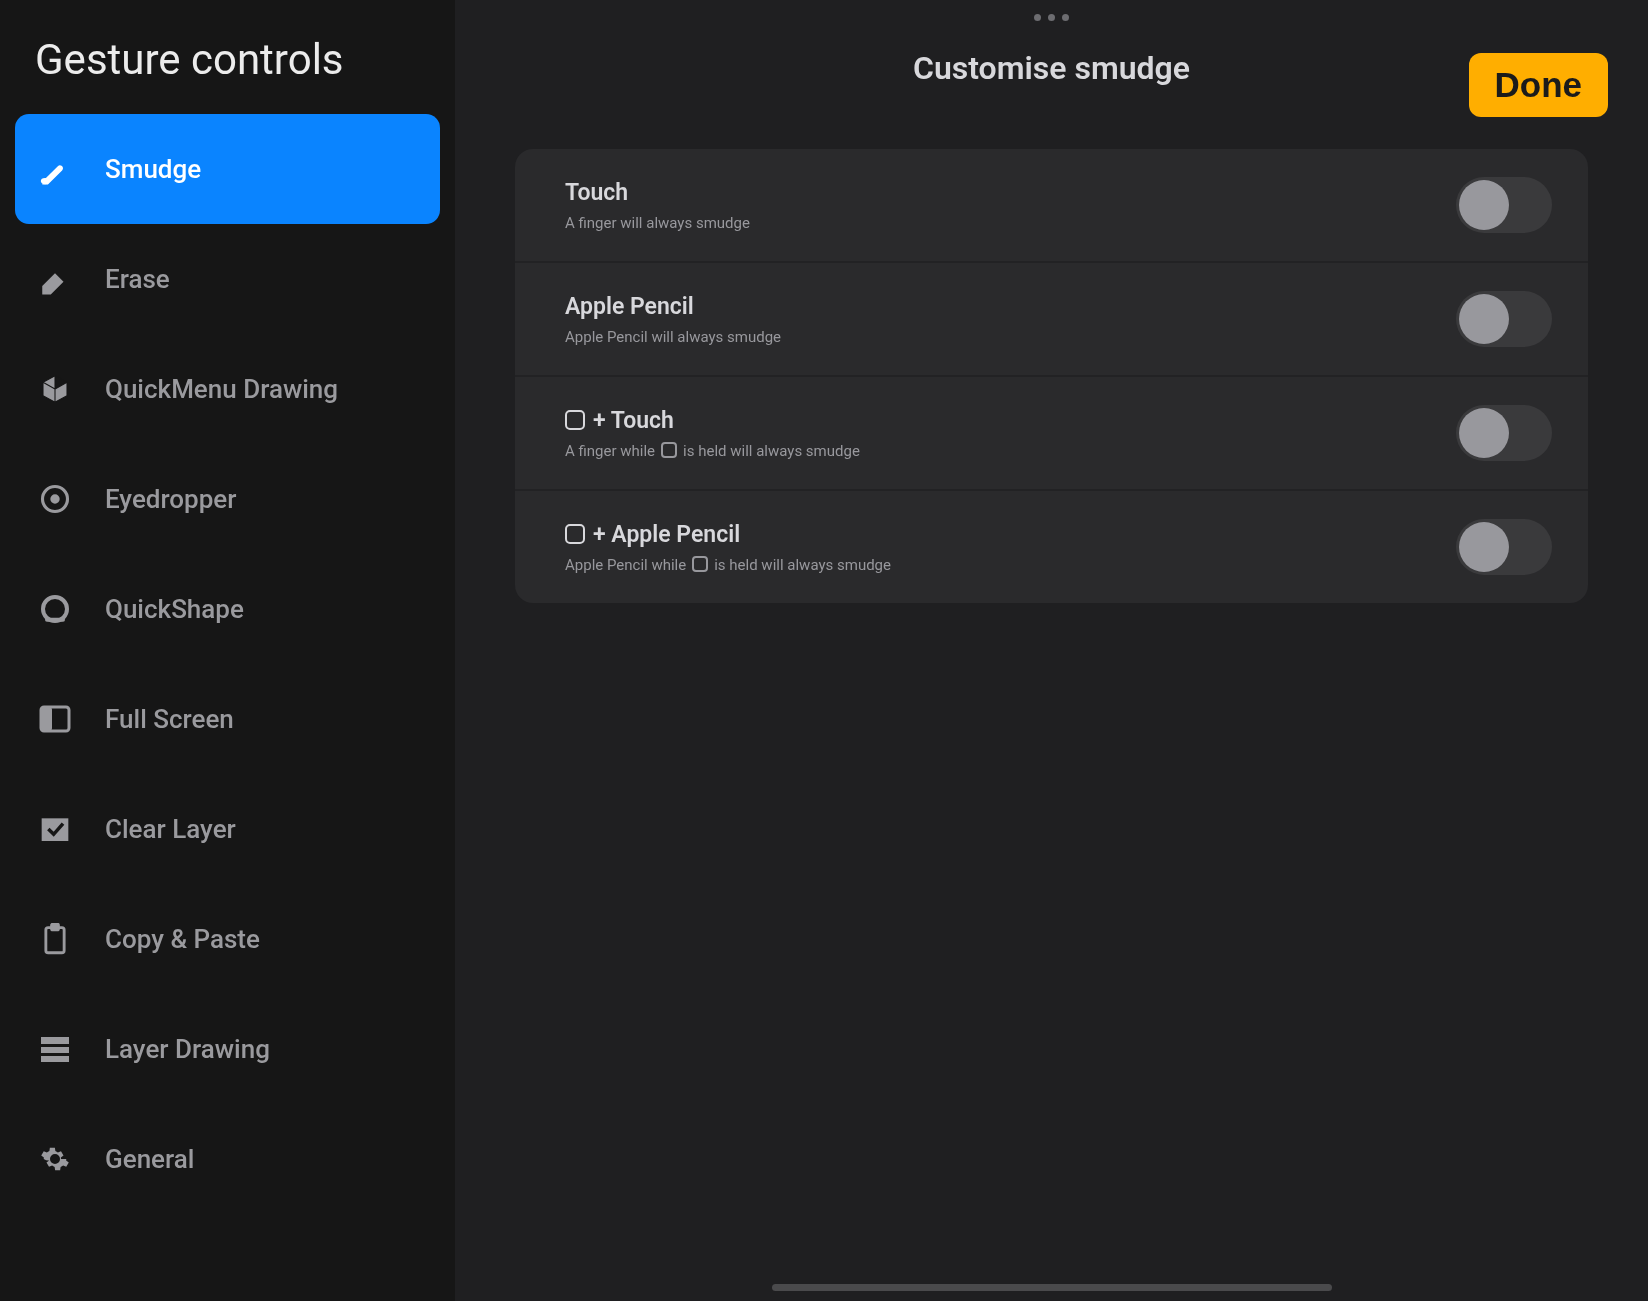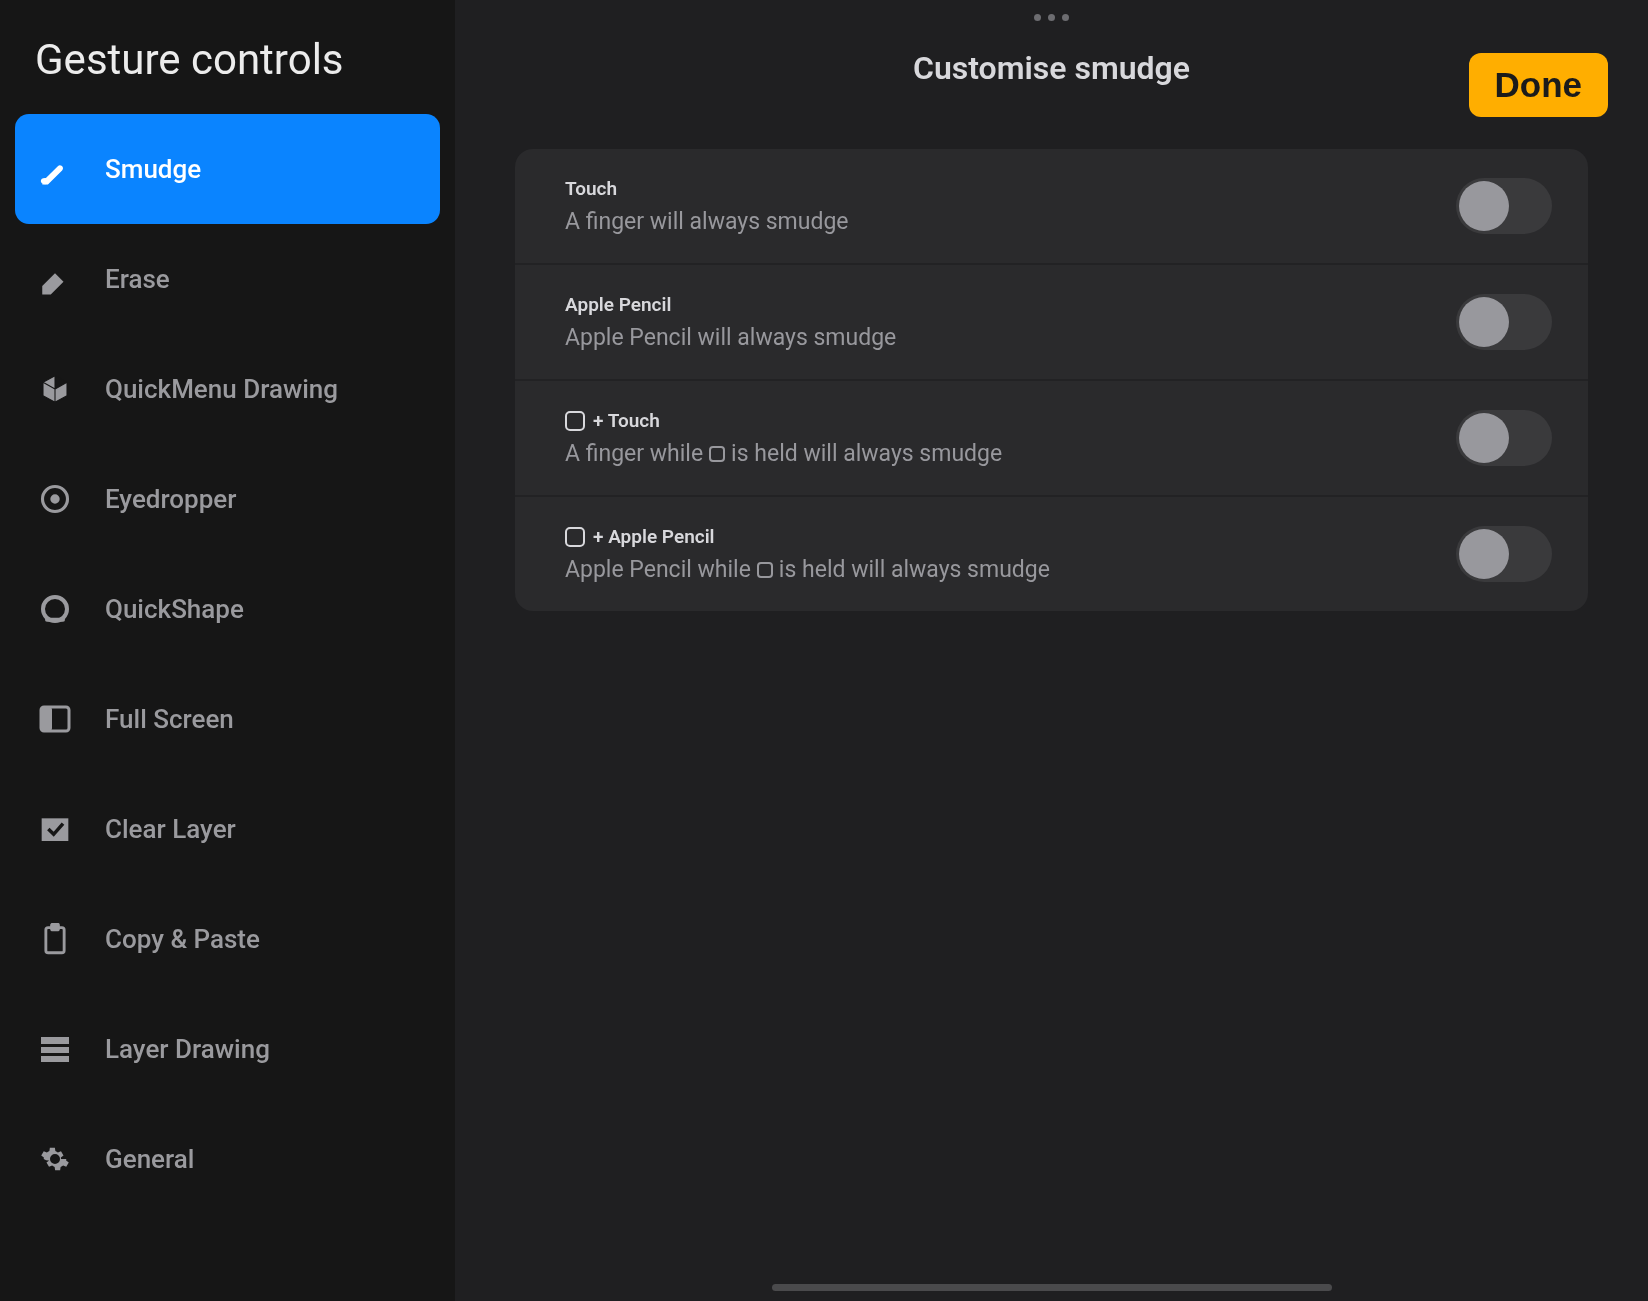--- a/index.html
+++ b/index.html
@@ -108,32 +108,31 @@
       padding: 28px 36px 28px 50px;
       border-bottom: 2px solid #222224;
     }
     .row:last-child { border-bottom: none; }
     .row-texts {
       display: flex;
       flex-direction: column;
       gap: 8px;
     }
     .row-title {
-      font-size: 19px;
+      font-size: 23px;
       font-weight: 600;
       color: #d8d8dc;
       display: flex;
       align-items: center;
       gap: 8px;
     }
     .row-sub {
-      font-size: 23px;
+      font-size: 15px;
       color: #98989d;
       display: flex;
-      align-items: center;
       gap: 6px;
     }
     .mod-sq {
       display: inline-block;
       width: 20px; height: 20px;
       border: 2.5px solid currentColor;
       border-radius: 5px;
       vertical-align: middle;
     }
     .mod-sq.sm { width: 16px; height: 16px; border-width: 2px; border-radius: 4px;}

